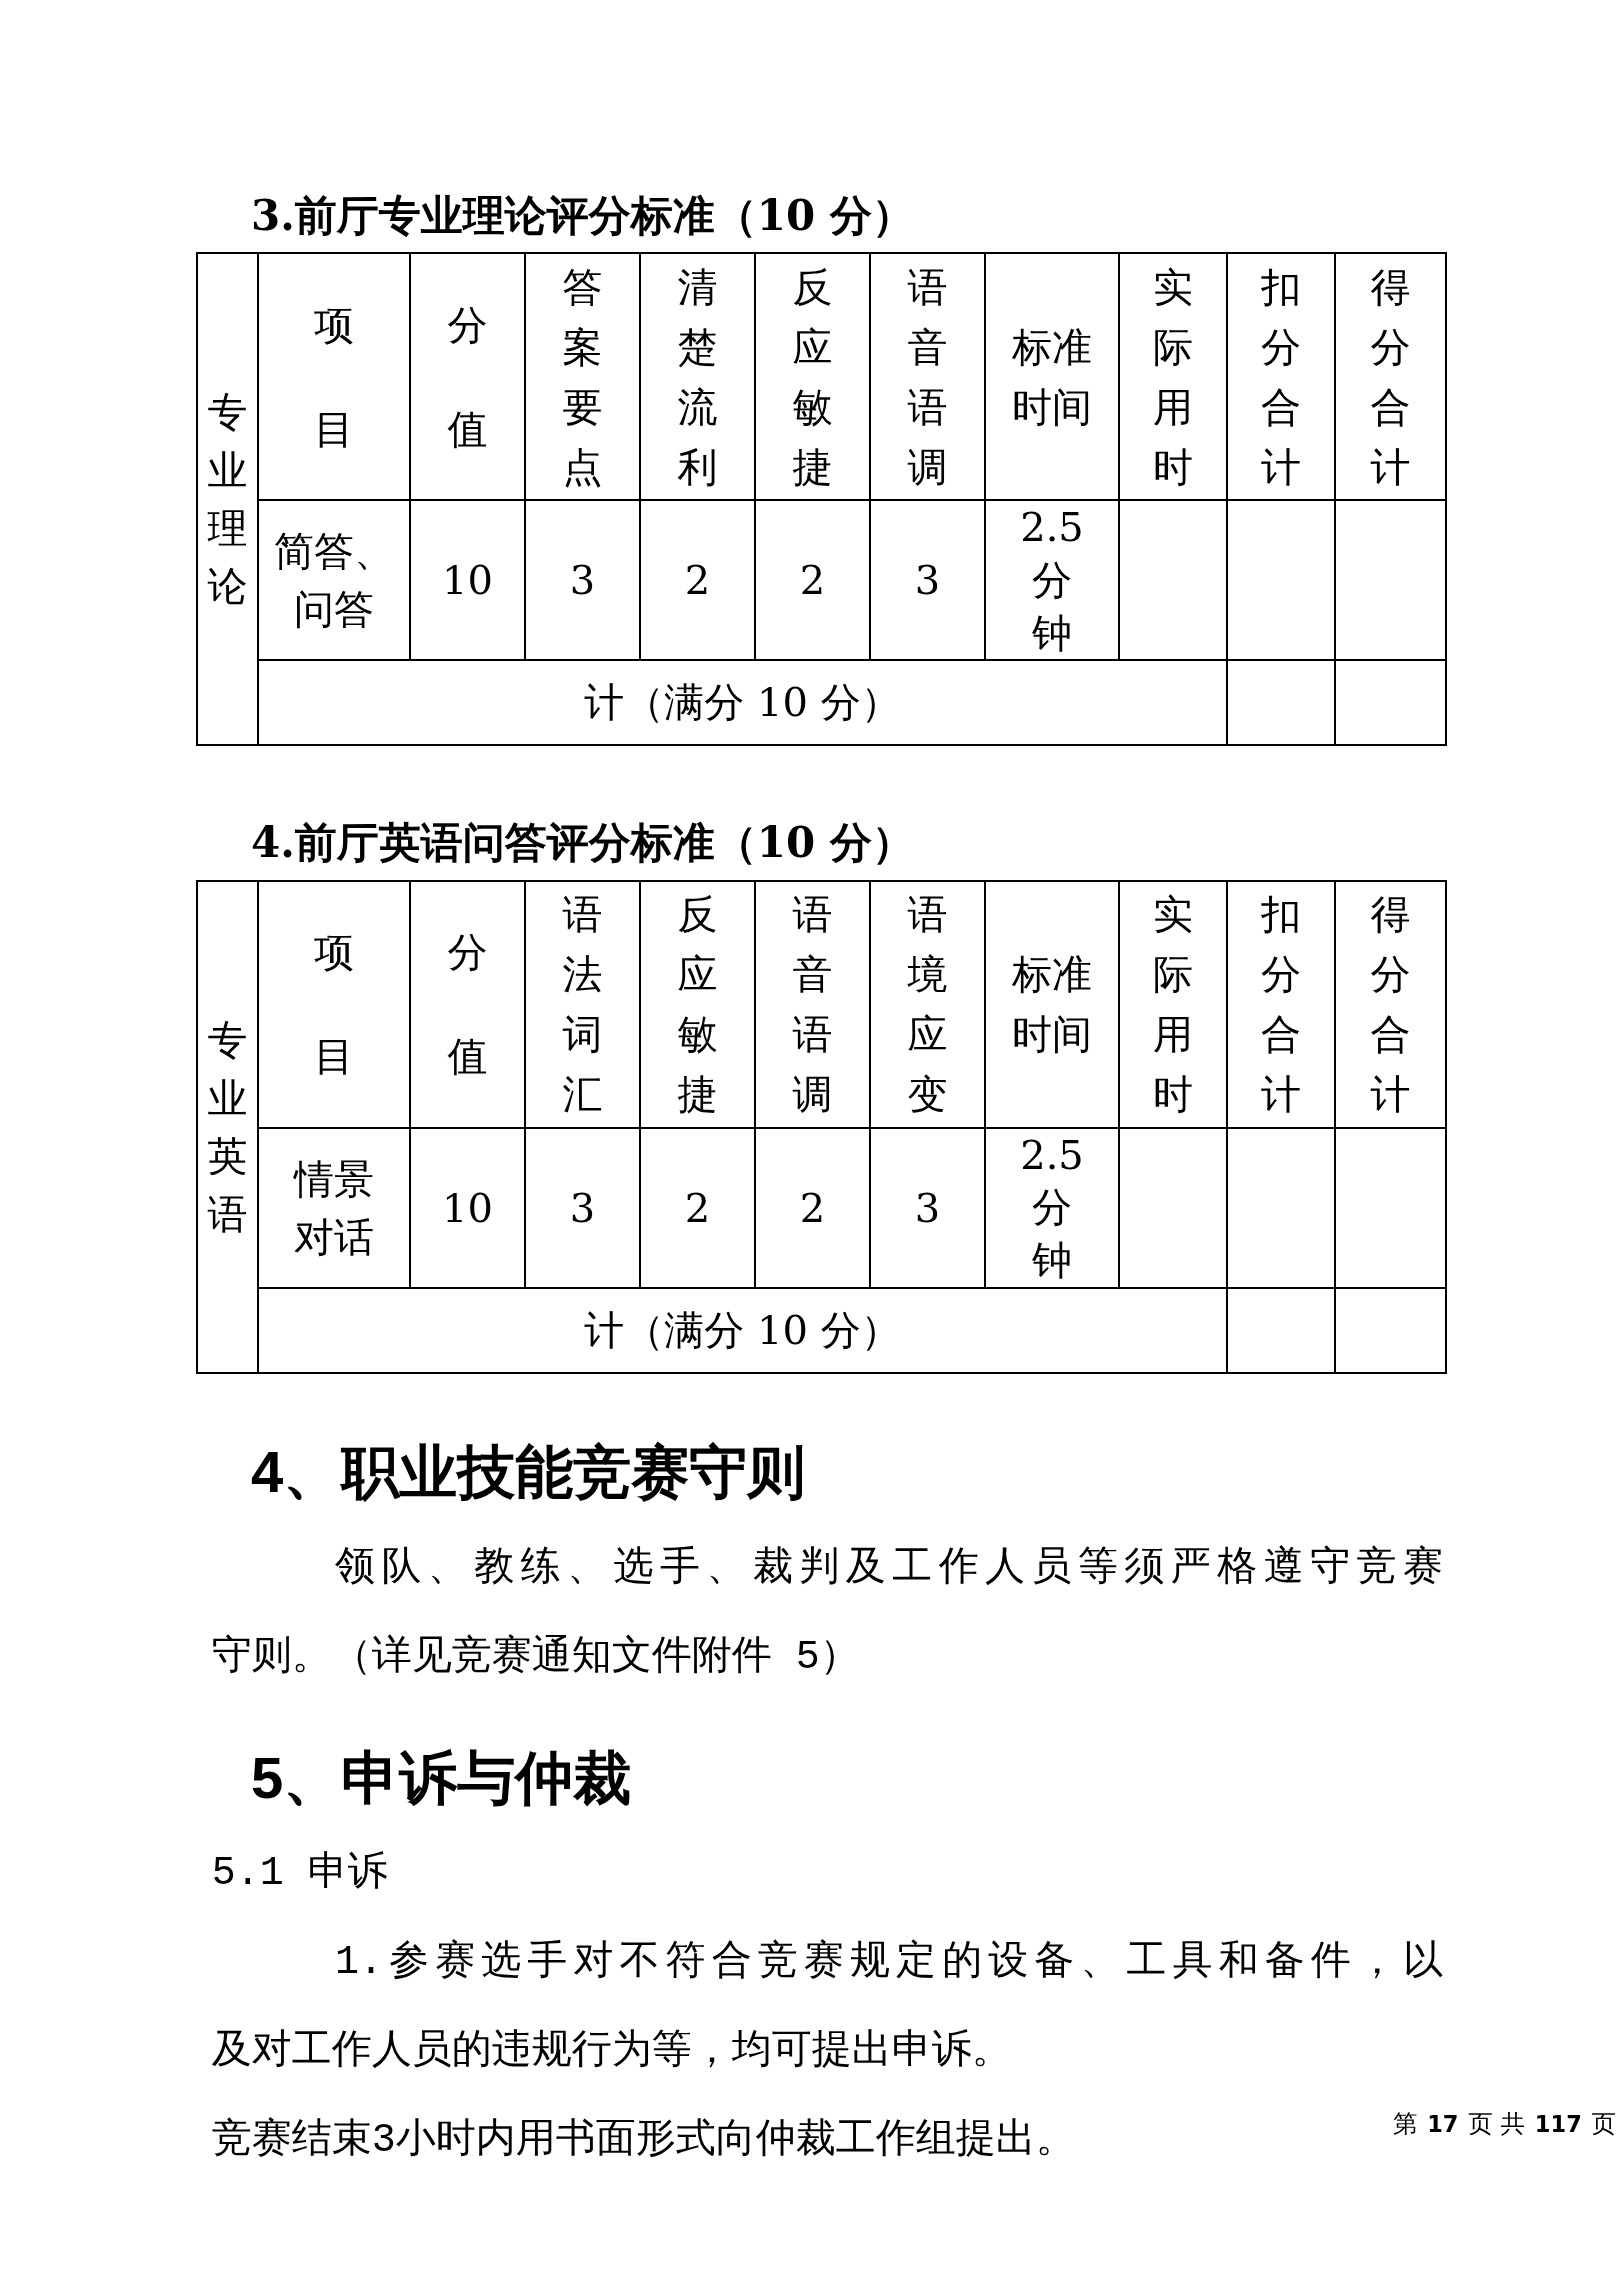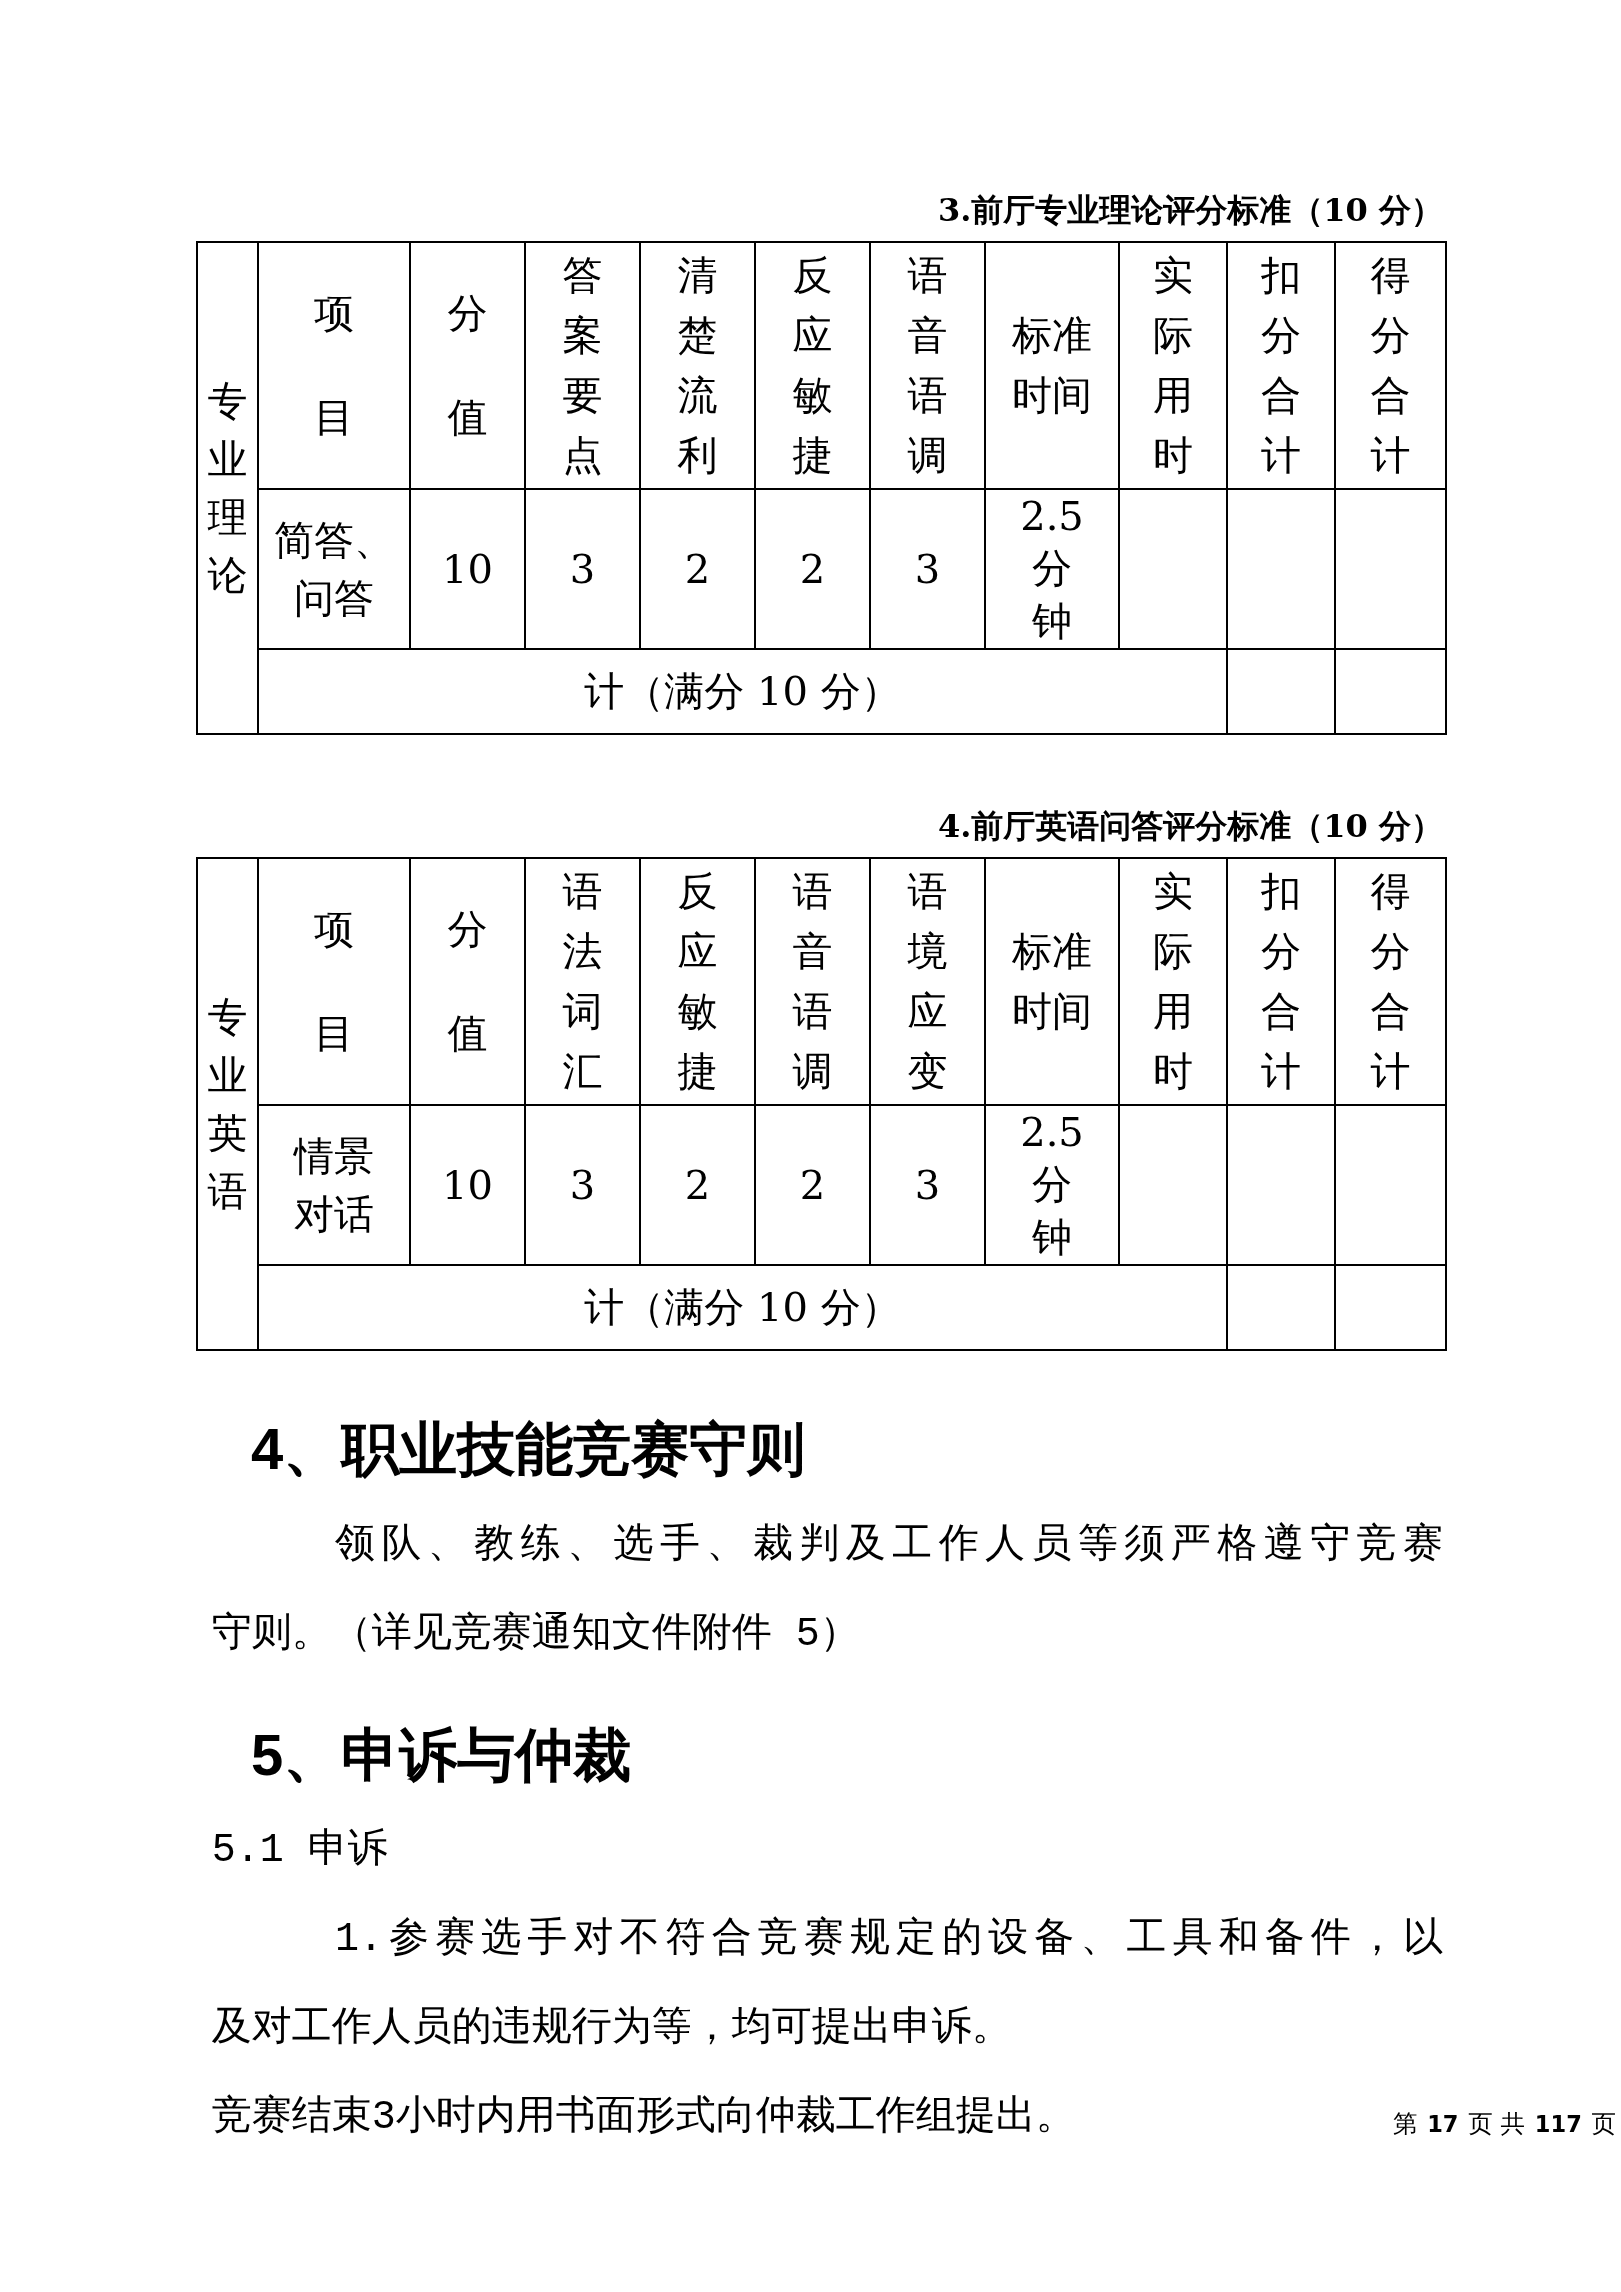--- a/index.html
+++ b/index.html
@@ -10,26 +10,25 @@
     font-family: "DejaVu Serif", "Liberation Serif", serif;
     position: relative;
     overflow: hidden;
   }
   .content {
     position: absolute;
     left: 196px; top: 0;
     width: 1247px;
   }
   .tbl-heading {
-    font-size: 32px;
+    font-size: 42px;
     font-weight: 700;
     line-height: 1.15;
     padding-left: 55px;
     margin: 0 0 11.8px 0;
-    text-align: right;
   }
   #table1-heading { margin-top: 192px; }
   #table2-heading { margin-top: 73px; }
 
   table.score {
     border-collapse: collapse;
     table-layout: fixed;
     width: 1247px;
   }
   table.score td, table.score th {

